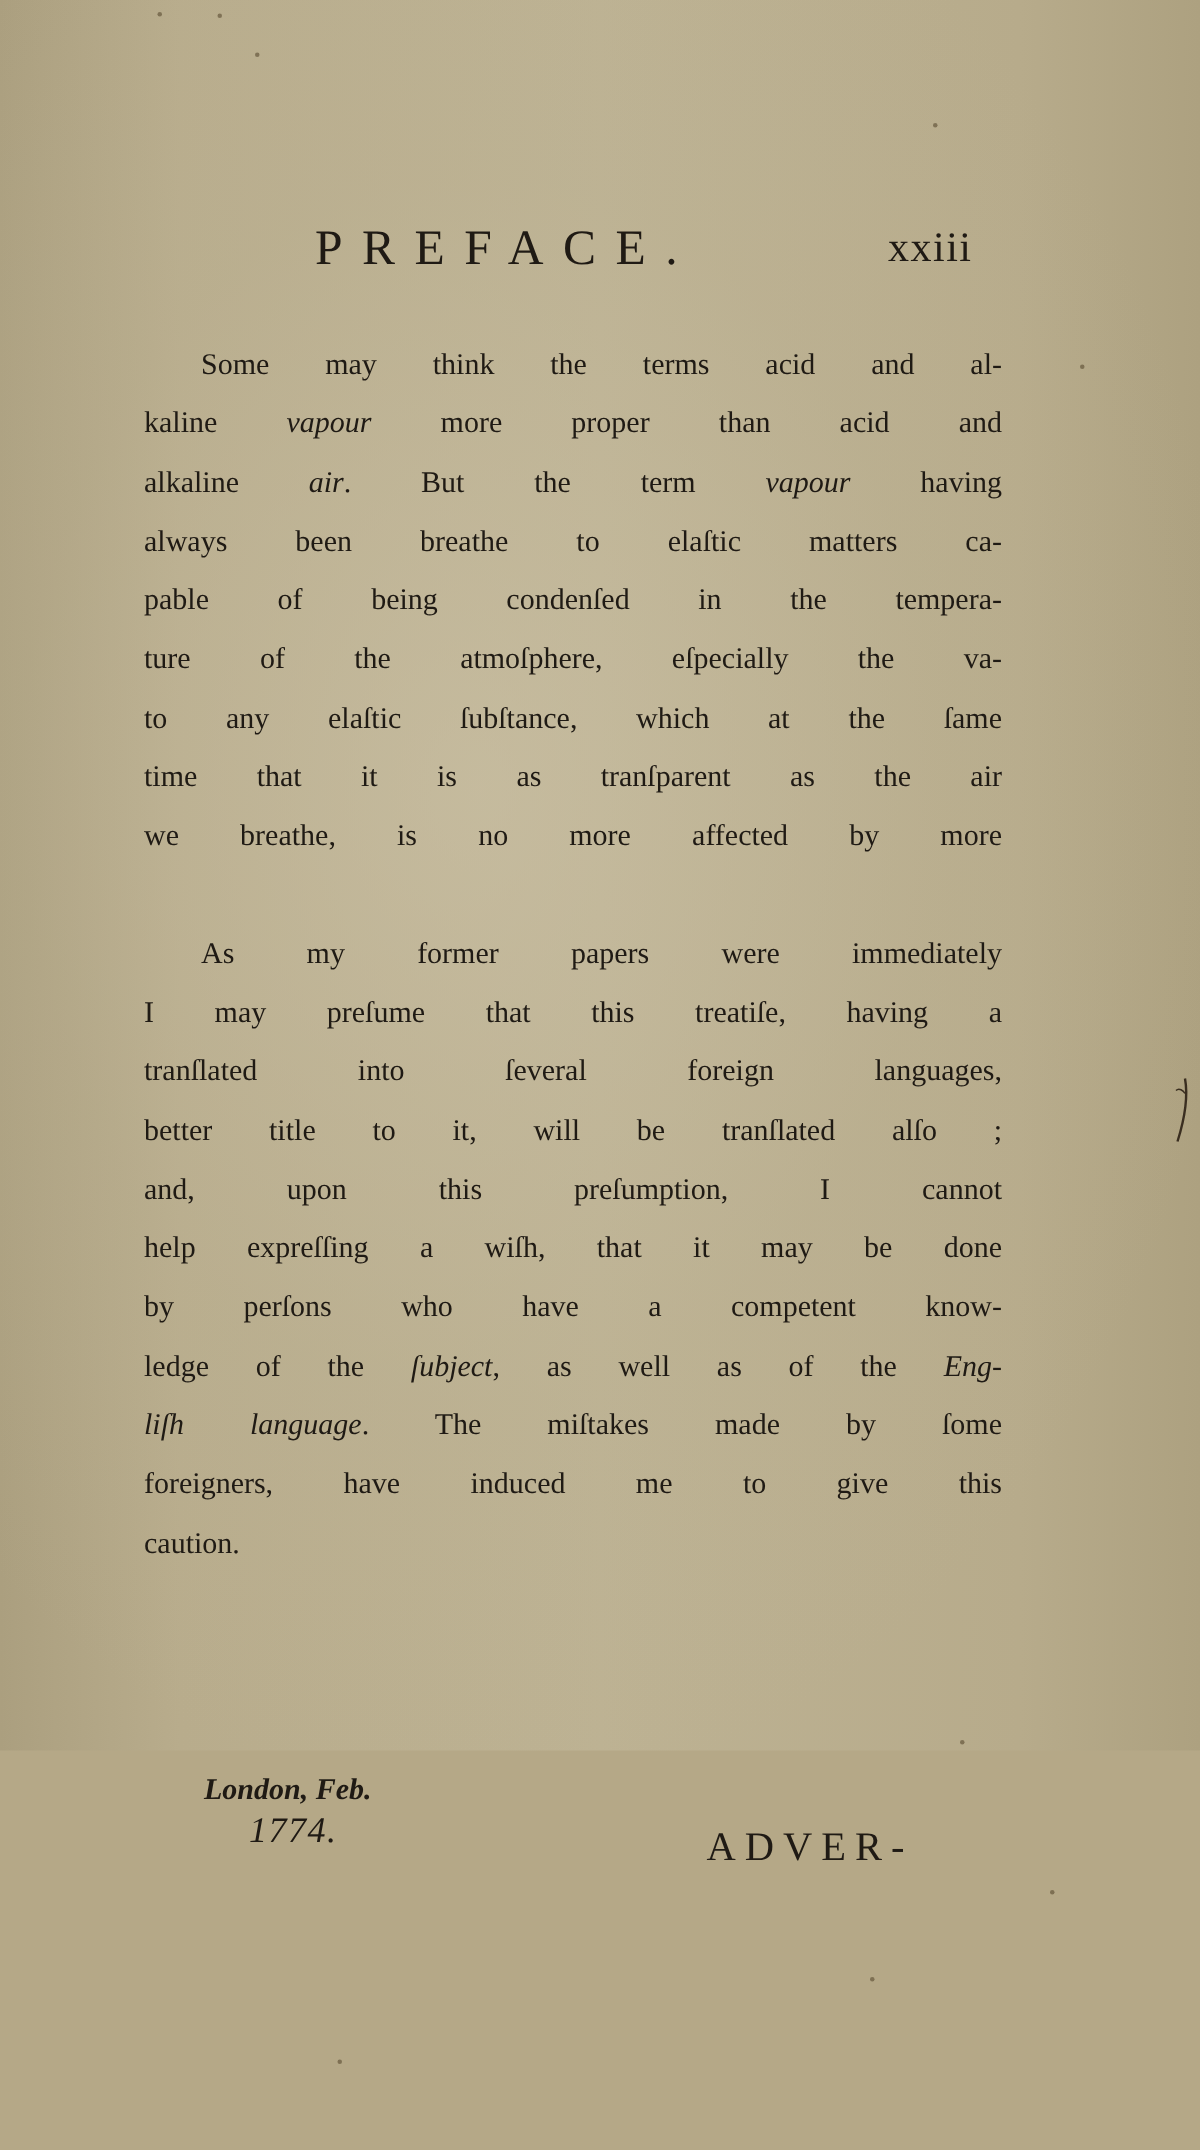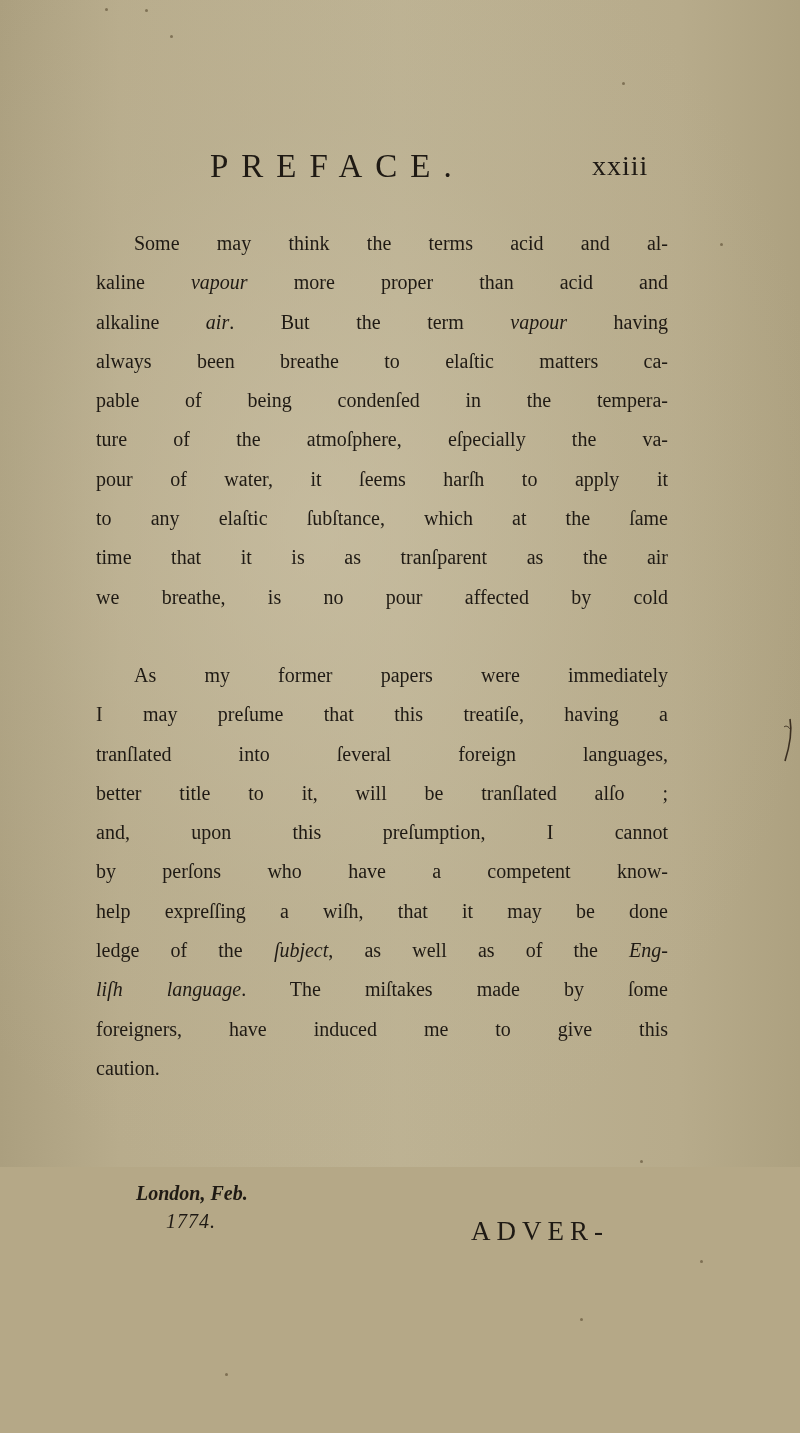--- a/index.html
+++ b/index.html
@@ -78,21 +78,21 @@
       font-size: 20px;
       font-style: italic;
       font-weight: bold;
       line-height: 26px;
       margin-top: 32px;
     }
     .year {
       position: absolute;
       left: 166px;
       top: 1176px;
-      font-size: 20px;
+      font-size: 24px;
       font-weight: normal;
       letter-spacing: 1px;
     }
     .catchword {
       position: absolute;
       left: 471px;
       top: 1216px;
       font-size: 27px;
       letter-spacing: 6px;
     }
@@ -122,33 +122,32 @@
   <div class="folio">xxiii</div>
 
   <div class="body-text">
     <p class="para">
         <span class="line indent">Some may think the terms acid and al-</span>
         <span class="line">kaline <i>vapour</i> more proper than acid and</span>
         <span class="line">alkaline <i>air</i>.  But the term <i>vapour</i> having</span>
         <span class="line">always been breathe to elaſtic matters ca-</span>
         <span class="line">pable of being condenſed in the tempera-</span>
         <span class="line">ture of the atmoſphere, eſpecially the va-</span>
-        <span class="line">pour of water, it ſeems harſh to apply it</span>
         <span class="line">to any elaſtic ſubſtance, which at the ſame</span>
         <span class="line">time that it is as tranſparent as the air</span>
-        <span class="line">we breathe, is no pour affected by cold</span>
+        <span class="line">we breathe, is no more affected by more</span>
       </p>
     <p class="para para2">
         <span class="line indent">As my former papers were immediately</span>
         <span class="line">I may preſume that this treatiſe, having a</span>
         <span class="line">tranſlated into ſeveral foreign languages,</span>
         <span class="line">better title to it, will be tranſlated alſo ;</span>
         <span class="line">and, upon this preſumption, I cannot</span>
+        <span class="line">help expreſſing a wiſh, that it may be done</span>
         <span class="line">by perſons who have a competent know-</span>
-        <span class="line">help expreſſing a wiſh, that it may be done</span>
         <span class="line">ledge of the <i>ſubject</i>, as well as of the <i>Eng-</i></span>
         <span class="line"><i>liſh language</i>. The miſtakes made by ſome</span>
         <span class="line">foreigners, have induced me to give this</span>
         <span class="line last">caution.</span>
       </p>
   </div>
 
   <div class="signoff">London, Feb.</div>
   <div class="signoff year">1774.</div>
 

